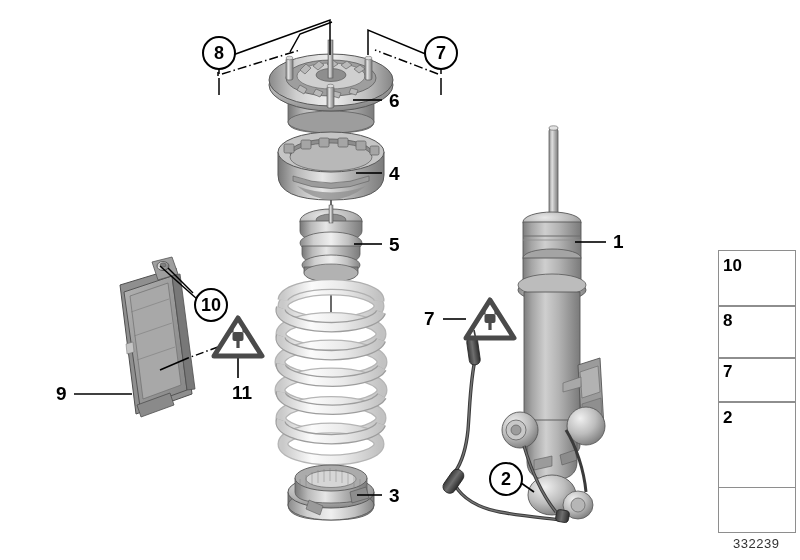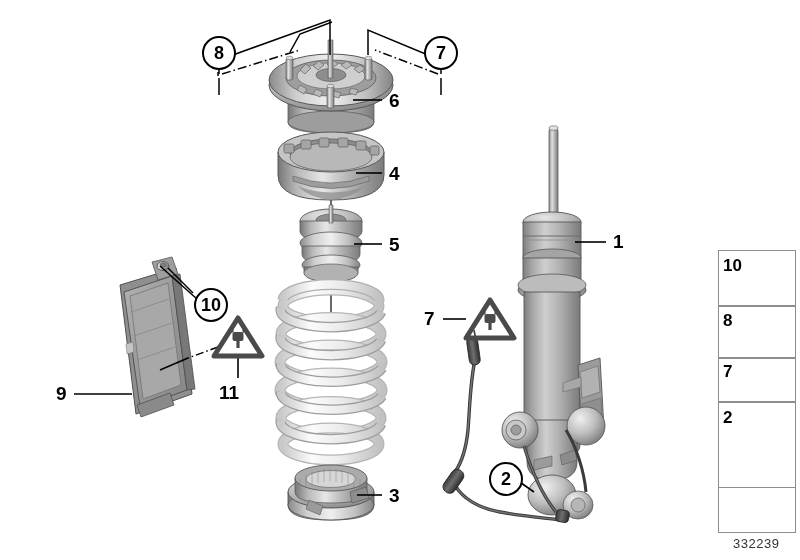--- a/index.html
+++ b/index.html
@@ -444,21 +444,21 @@
 
   <div class="calloutCircle" style="left:202px;top:36px;">8</div>
   <div class="calloutCircle" style="left:424px;top:36px;">7</div>
   <div class="calloutNum" style="left:389px;top:91px;">6</div>
   <div class="calloutNum" style="left:389px;top:164px;">4</div>
   <div class="calloutNum" style="left:389px;top:235px;">5</div>
   <div class="calloutNum" style="left:613px;top:232px;">1</div>
   <div class="calloutCircle" style="left:194px;top:288px;">10</div>
   <div class="calloutNum" style="left:424px;top:309px;">7</div>
   <div class="calloutNum" style="left:56px;top:384px;">9</div>
-  <div class="calloutNum" style="left:219px;top:383px;">11</div>
+  <div class="calloutNum" style="left:232px;top:383px;">11</div>
   <div class="calloutNum" style="left:389px;top:486px;">3</div>
   <div class="calloutCircle" style="left:489px;top:462px;">2</div>
 
   <div class="legendNum" style="left:723px;top:256px;">10</div>
   <div class="legendNum" style="left:723px;top:311px;">8</div>
   <div class="legendNum" style="left:723px;top:362px;">7</div>
   <div class="legendNum" style="left:723px;top:408px;">2</div>
 
   <div class="idnum" style="left:733px;top:536px;">332239</div>
 

